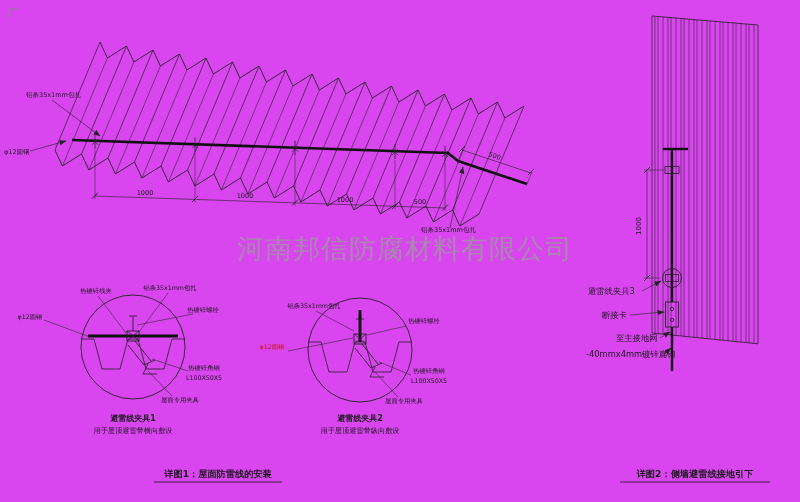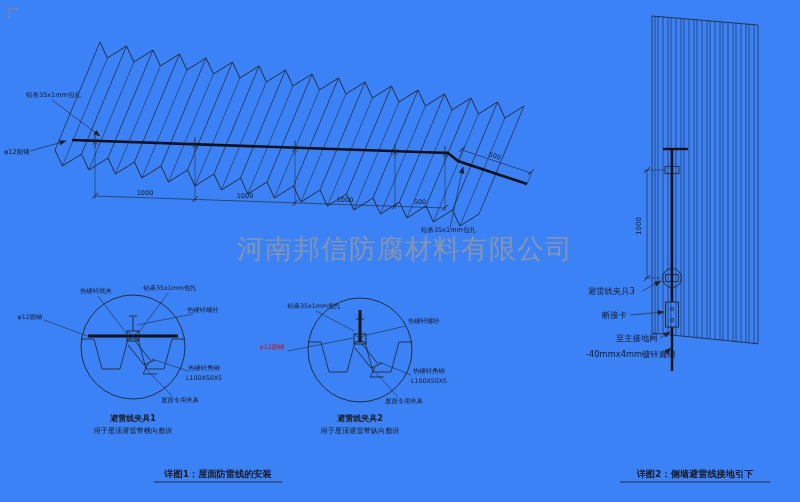--- a/index.html
+++ b/index.html
@@ -1,16 +1,16 @@
 <!DOCTYPE html>
 <html><head>
 <meta charset="utf-8">
 <style>
   html,body{margin:0;padding:0;background:#e8e8e8;}
-  .page{width:800px;height:502px;background:#3b82f6;position:relative;margin:0 auto;
+  .page{width:800px;height:502px;background:#d946ef;position:relative;margin:0 auto;
         font-family:"DejaVu Sans",sans-serif;overflow:hidden;}
   svg{position:absolute;left:0;top:0;}
   svg text{fill:#1a1a1a;font-family:"DejaVu Sans",sans-serif;}
   .wm{fill:#9b9b9b;opacity:.78;letter-spacing:1px;}
   .red{fill:#cc1111;}
   .cap{font-weight:bold;}
 </style>
 </head>
 <body>
 

